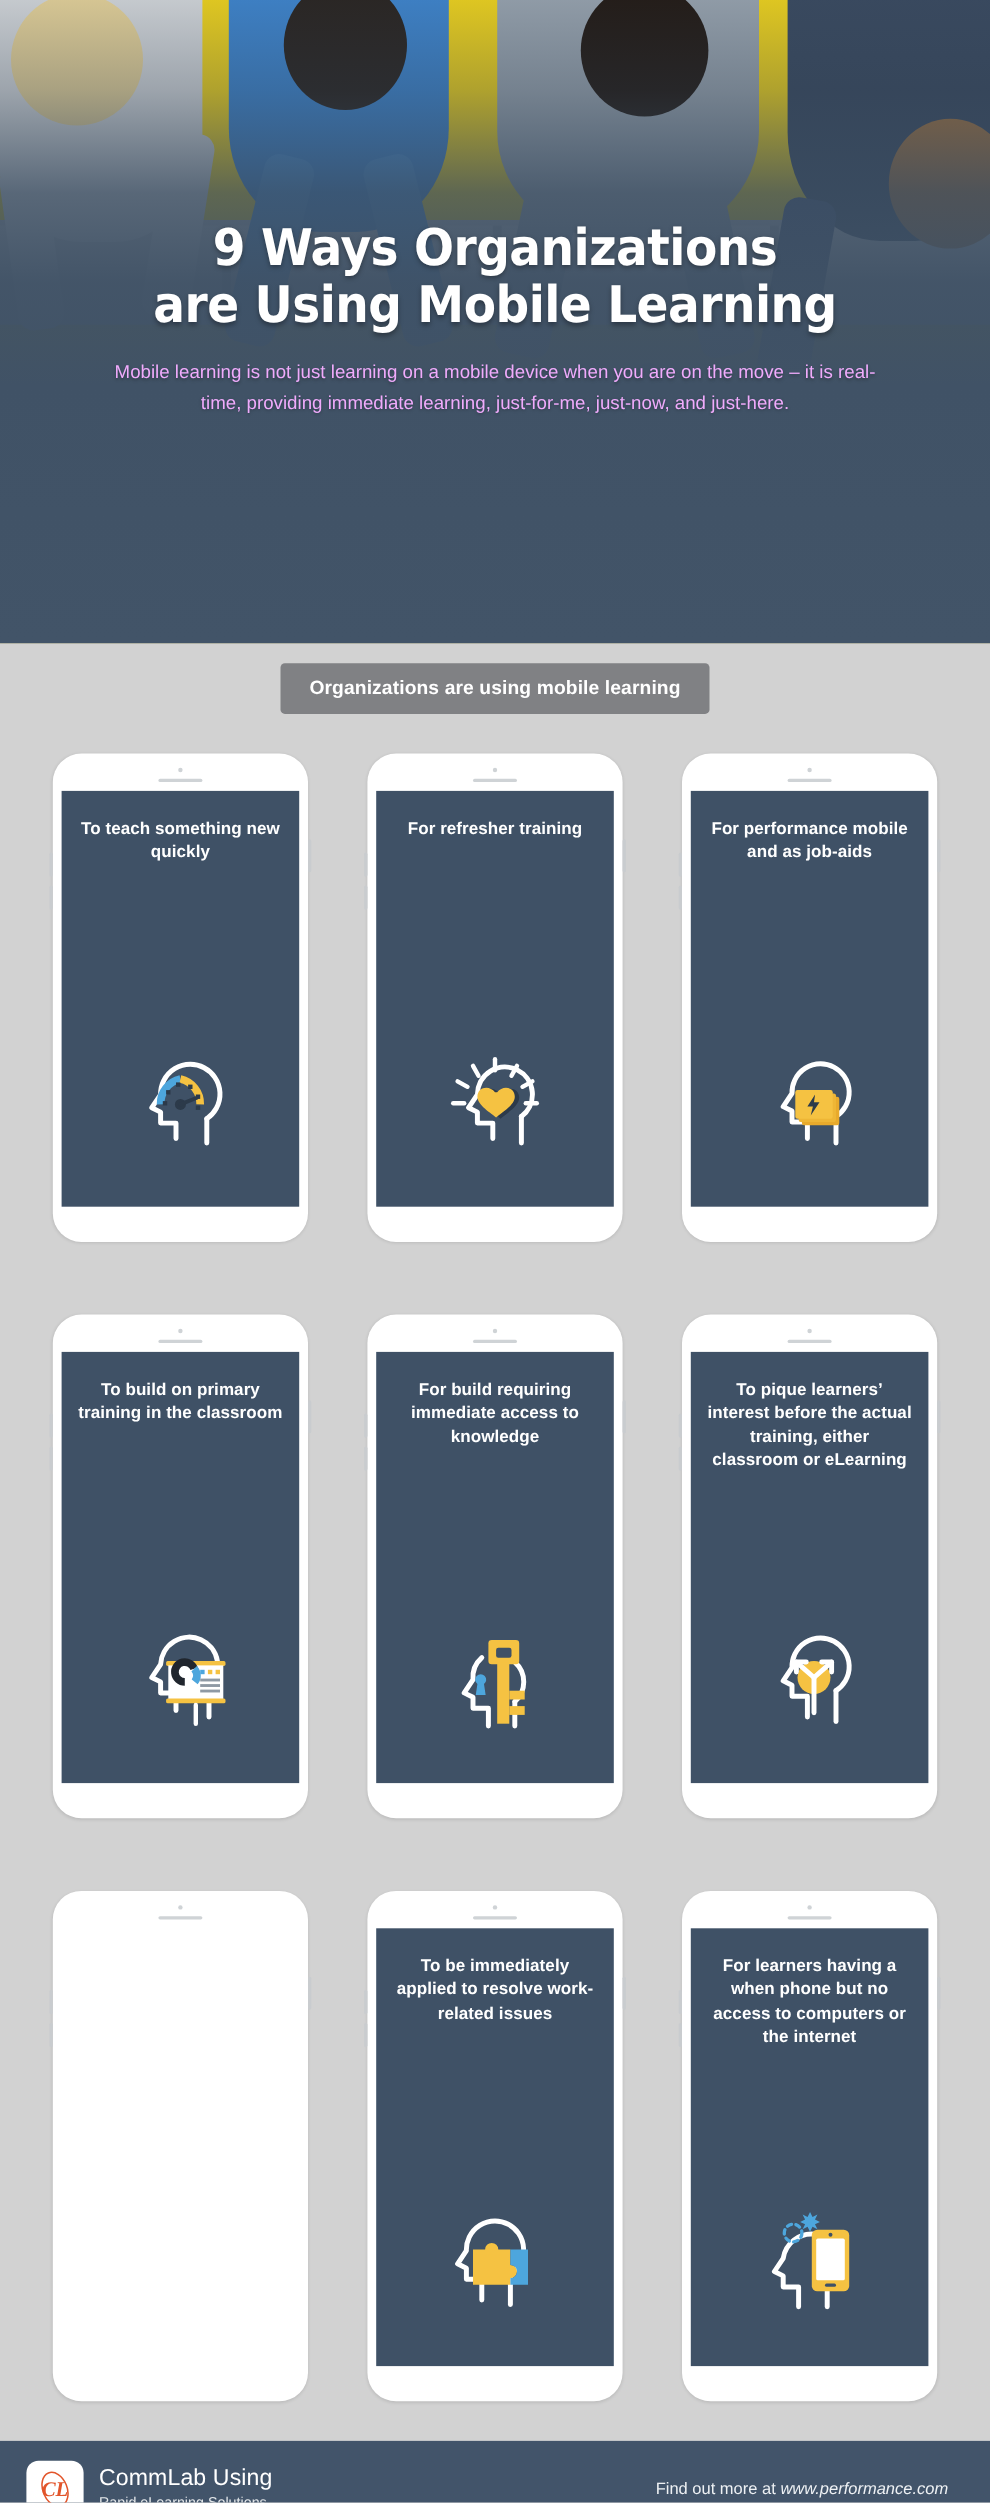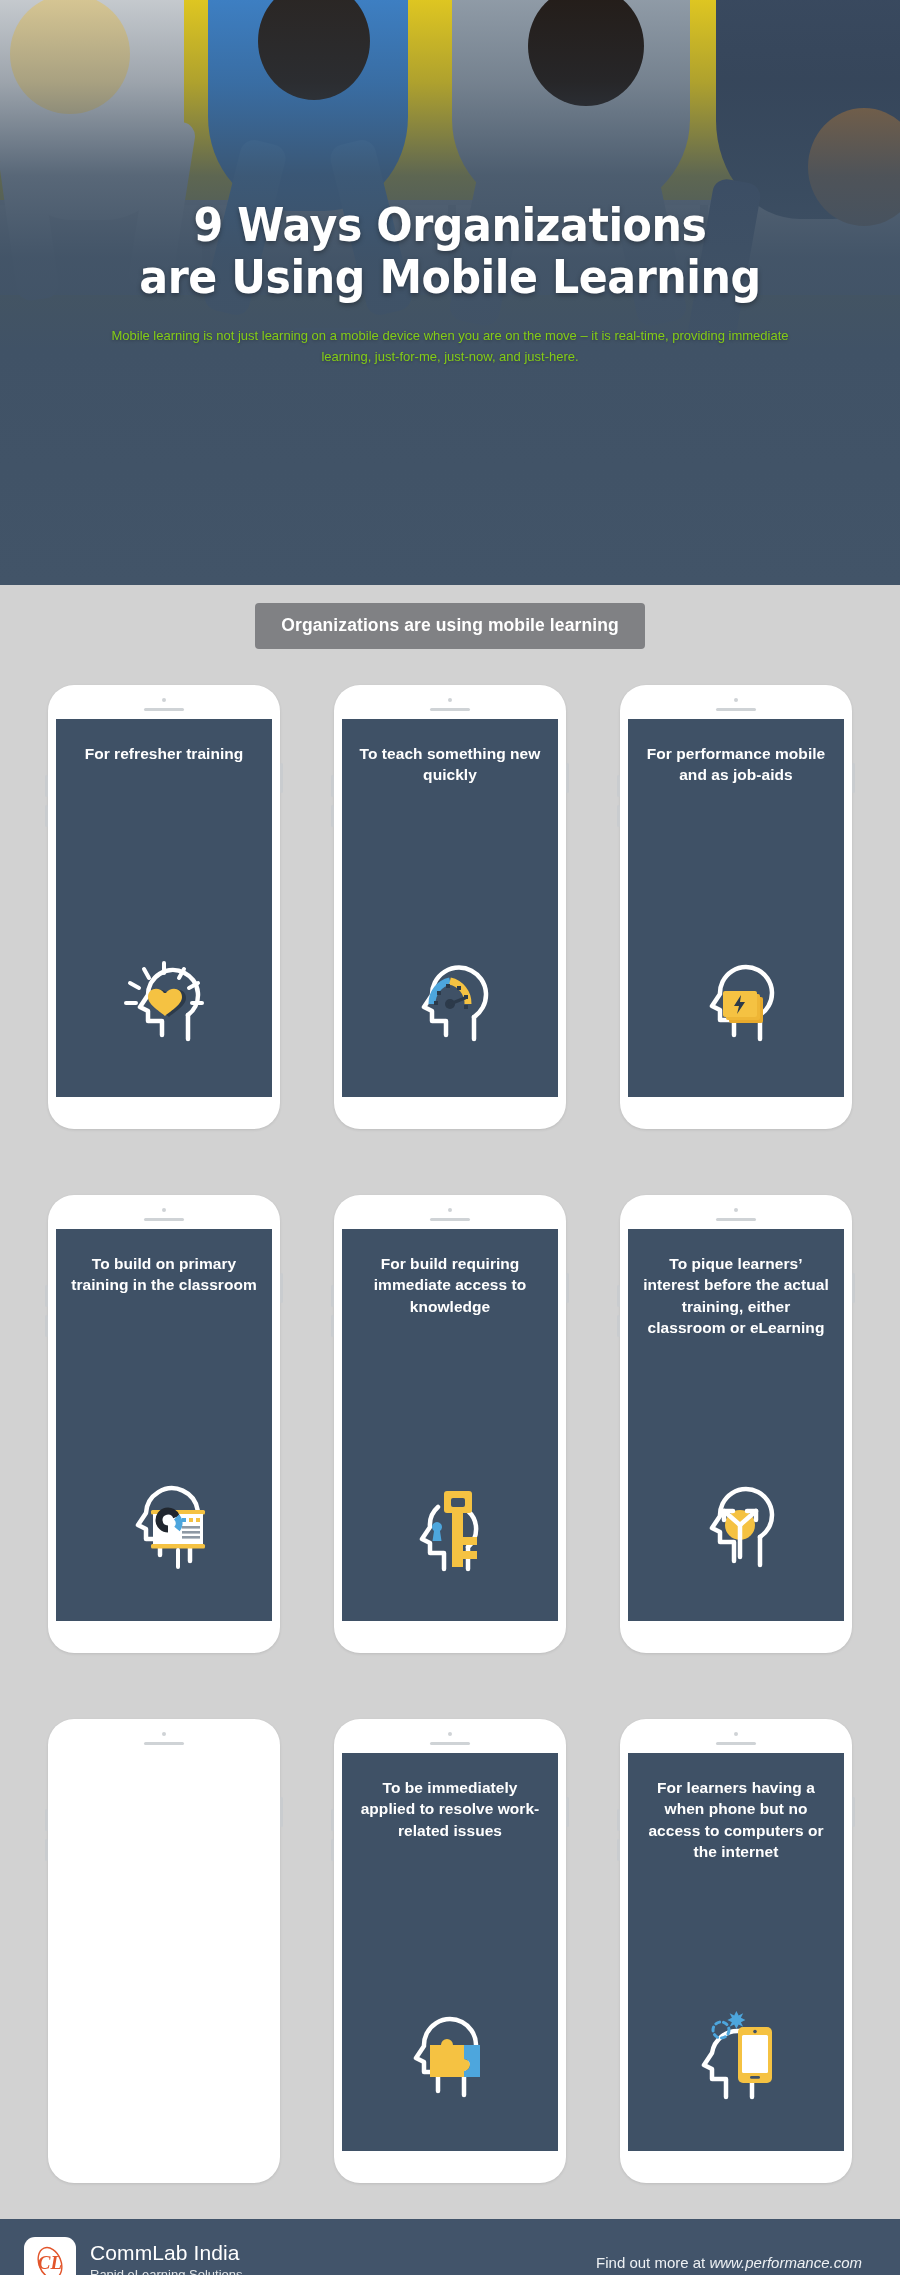--- a/index.html
+++ b/index.html
@@ -46,21 +46,21 @@
   }
   .hero-text { position:absolute; left:0; right:0; top:200px; text-align:center; padding:0 58px; }
   .hero-title {
     font-family:"DejaVu Sans", sans-serif;
     color:#ffffff; font-weight:bold; font-size:46px; line-height:1.12;
     letter-spacing:-0.5px;
     text-shadow:0 2px 5px rgba(0,0,0,0.35);
     transform:scaleX(0.93); transform-origin:center;
   }
   .hero-sub {
-    margin-top:22px; color:#84cc16; font-size:13px; line-height:1.62;
+    margin-top:22px; color:#f0abfc; font-size:17px; line-height:1.62;
     max-width:720px; margin-left:auto; margin-right:auto;
     text-shadow:0 1px 3px rgba(0,0,0,0.3);
   }
 
   
   .content { position:relative; width:900px; background:#d2d2d2; padding-bottom:6px; }
 
   .banner-wrap { text-align:center; padding-top:18px; }
   .banner {
     display:inline-block; background:#808184; color:#ffffff;
@@ -191,50 +191,20 @@
   </div>
 </div>
 
 <div class="content">
 
   <div class="banner-wrap">
     <div class="banner">Organizations are using mobile learning</div>
   </div>
 
   <div class="grid row1">
-
-    <div class="phone">
-      <div class="phone-body">
-        <span class="phone-cam"></span>
-        <span class="phone-speaker"></span>
-        <span class="btn-vol" style="top:90px;height:22px;"></span>
-        <span class="btn-vol" style="top:120px;height:22px;"></span>
-        <span class="btn-pow"></span>
-        <div class="screen">
-          <div class="card-title">For refresher training</div>
-          <div class="icon-slot">
-            <svg width="104" height="100" viewBox="0 0 104 100" fill="none">
-              <g stroke="#fff" stroke-width="4" stroke-linecap="round">
-                <path d="M52 10 L52 20"></path>
-                <path d="M32 16 L37 25"></path>
-                  <path d="M72 16 L67 25"></path>
-                <path d="M18 30 L27 35"></path>
-                  <path d="M86 30 L77 35"></path>
-                <path d="M14 50 L24 50"></path>
-                  <path d="M90 50 L80 50"></path>
-              </g>
-              <path d="M76 62 A25 25 0 1 0 36 42 L28 54 L36 58 L36 68 L50 68 L50 82" stroke="#fff" stroke-width="4.5" stroke-linecap="round" stroke-linejoin="round"></path>
-              <path d="M76 62 L76 86" stroke="#fff" stroke-width="4.5" stroke-linecap="round"></path>
-              <path d="M55 40 c5-7 16-5 16 4 c0 8-13 15-17 19 c-4-4-17-11-17-19 c0-9 11-11 16-4 z" fill="#2c3a4a" transform="translate(3,1)"></path>
-              <path d="M54 40 c5-7 16-5 16 4 c0 8-13 15-17 19 c-4-4-17-11-17-19 c0-9 11-11 16-4 z" fill="#f5c242"></path>
-            </svg>
-          </div>
-        </div>
-      </div>
-    </div>
 
     <div class="phone">
       <div class="phone-body">
         <span class="phone-cam"></span>
         <span class="phone-speaker"></span>
         <span class="btn-vol" style="top:90px;height:22px;"></span>
         <span class="btn-vol" style="top:120px;height:22px;"></span>
         <span class="btn-pow"></span>
         <div class="screen">
           <div class="card-title">To teach something new quickly</div>
@@ -247,20 +217,50 @@
               <g fill="#2c3a4a">
                 <rect x="32" y="44" width="4" height="4"></rect>
                   <rect x="35" y="34" width="4" height="4"></rect>
                 <rect x="44" y="27" width="4" height="4"></rect>
                   <rect x="55" y="29" width="4" height="4"></rect>
                 <rect x="62" y="38" width="4" height="4"></rect>
                   <rect x="62" y="48" width="4" height="4"></rect>
               </g>
               <circle cx="48" cy="47" r="5" fill="#2c3a4a"></circle>
               <path d="M48 47 L63 41" stroke="#2c3a4a" stroke-width="3.5" stroke-linecap="round"></path>
+            </svg>
+          </div>
+        </div>
+      </div>
+    </div>
+
+    <div class="phone">
+      <div class="phone-body">
+        <span class="phone-cam"></span>
+        <span class="phone-speaker"></span>
+        <span class="btn-vol" style="top:90px;height:22px;"></span>
+        <span class="btn-vol" style="top:120px;height:22px;"></span>
+        <span class="btn-pow"></span>
+        <div class="screen">
+          <div class="card-title">For refresher training</div>
+          <div class="icon-slot">
+            <svg width="104" height="100" viewBox="0 0 104 100" fill="none">
+              <g stroke="#fff" stroke-width="4" stroke-linecap="round">
+                <path d="M52 10 L52 20"></path>
+                <path d="M32 16 L37 25"></path>
+                  <path d="M72 16 L67 25"></path>
+                <path d="M18 30 L27 35"></path>
+                  <path d="M86 30 L77 35"></path>
+                <path d="M14 50 L24 50"></path>
+                  <path d="M90 50 L80 50"></path>
+              </g>
+              <path d="M76 62 A25 25 0 1 0 36 42 L28 54 L36 58 L36 68 L50 68 L50 82" stroke="#fff" stroke-width="4.5" stroke-linecap="round" stroke-linejoin="round"></path>
+              <path d="M76 62 L76 86" stroke="#fff" stroke-width="4.5" stroke-linecap="round"></path>
+              <path d="M55 40 c5-7 16-5 16 4 c0 8-13 15-17 19 c-4-4-17-11-17-19 c0-9 11-11 16-4 z" fill="#2c3a4a" transform="translate(3,1)"></path>
+              <path d="M54 40 c5-7 16-5 16 4 c0 8-13 15-17 19 c-4-4-17-11-17-19 c0-9 11-11 16-4 z" fill="#f5c242"></path>
             </svg>
           </div>
         </div>
       </div>
     </div>
 
     <div class="phone">
       <div class="phone-body">
         <span class="phone-cam"></span>
         <span class="phone-speaker"></span>
@@ -439,20 +439,20 @@
 
 <div class="footer">
   <div class="brand">
     <div class="logo-box">
       <svg width="40" height="40" viewBox="0 0 40 40" fill="none">
         <ellipse cx="20" cy="20" rx="11" ry="16" stroke="#e2552b" stroke-width="1.4" fill="none" transform="rotate(-22 20 20)"></ellipse>
         <text x="20" y="26" font-family="'Liberation Serif', serif" font-size="19" font-style="italic" font-weight="bold" fill="#e2552b" text-anchor="middle">CL</text>
       </svg>
     </div>
     <div>
-      <div class="brand-name">CommLab India</div>
+      <div class="brand-name">CommLab Using</div>
       <div class="brand-tag">Rapid eLearning Solutions</div>
     </div>
   </div>
   <div class="footer-cta">
     <span>Find out more at </span><span class="url">www.performance.com</span>
   </div>
 </div>
 
 </body></html>

